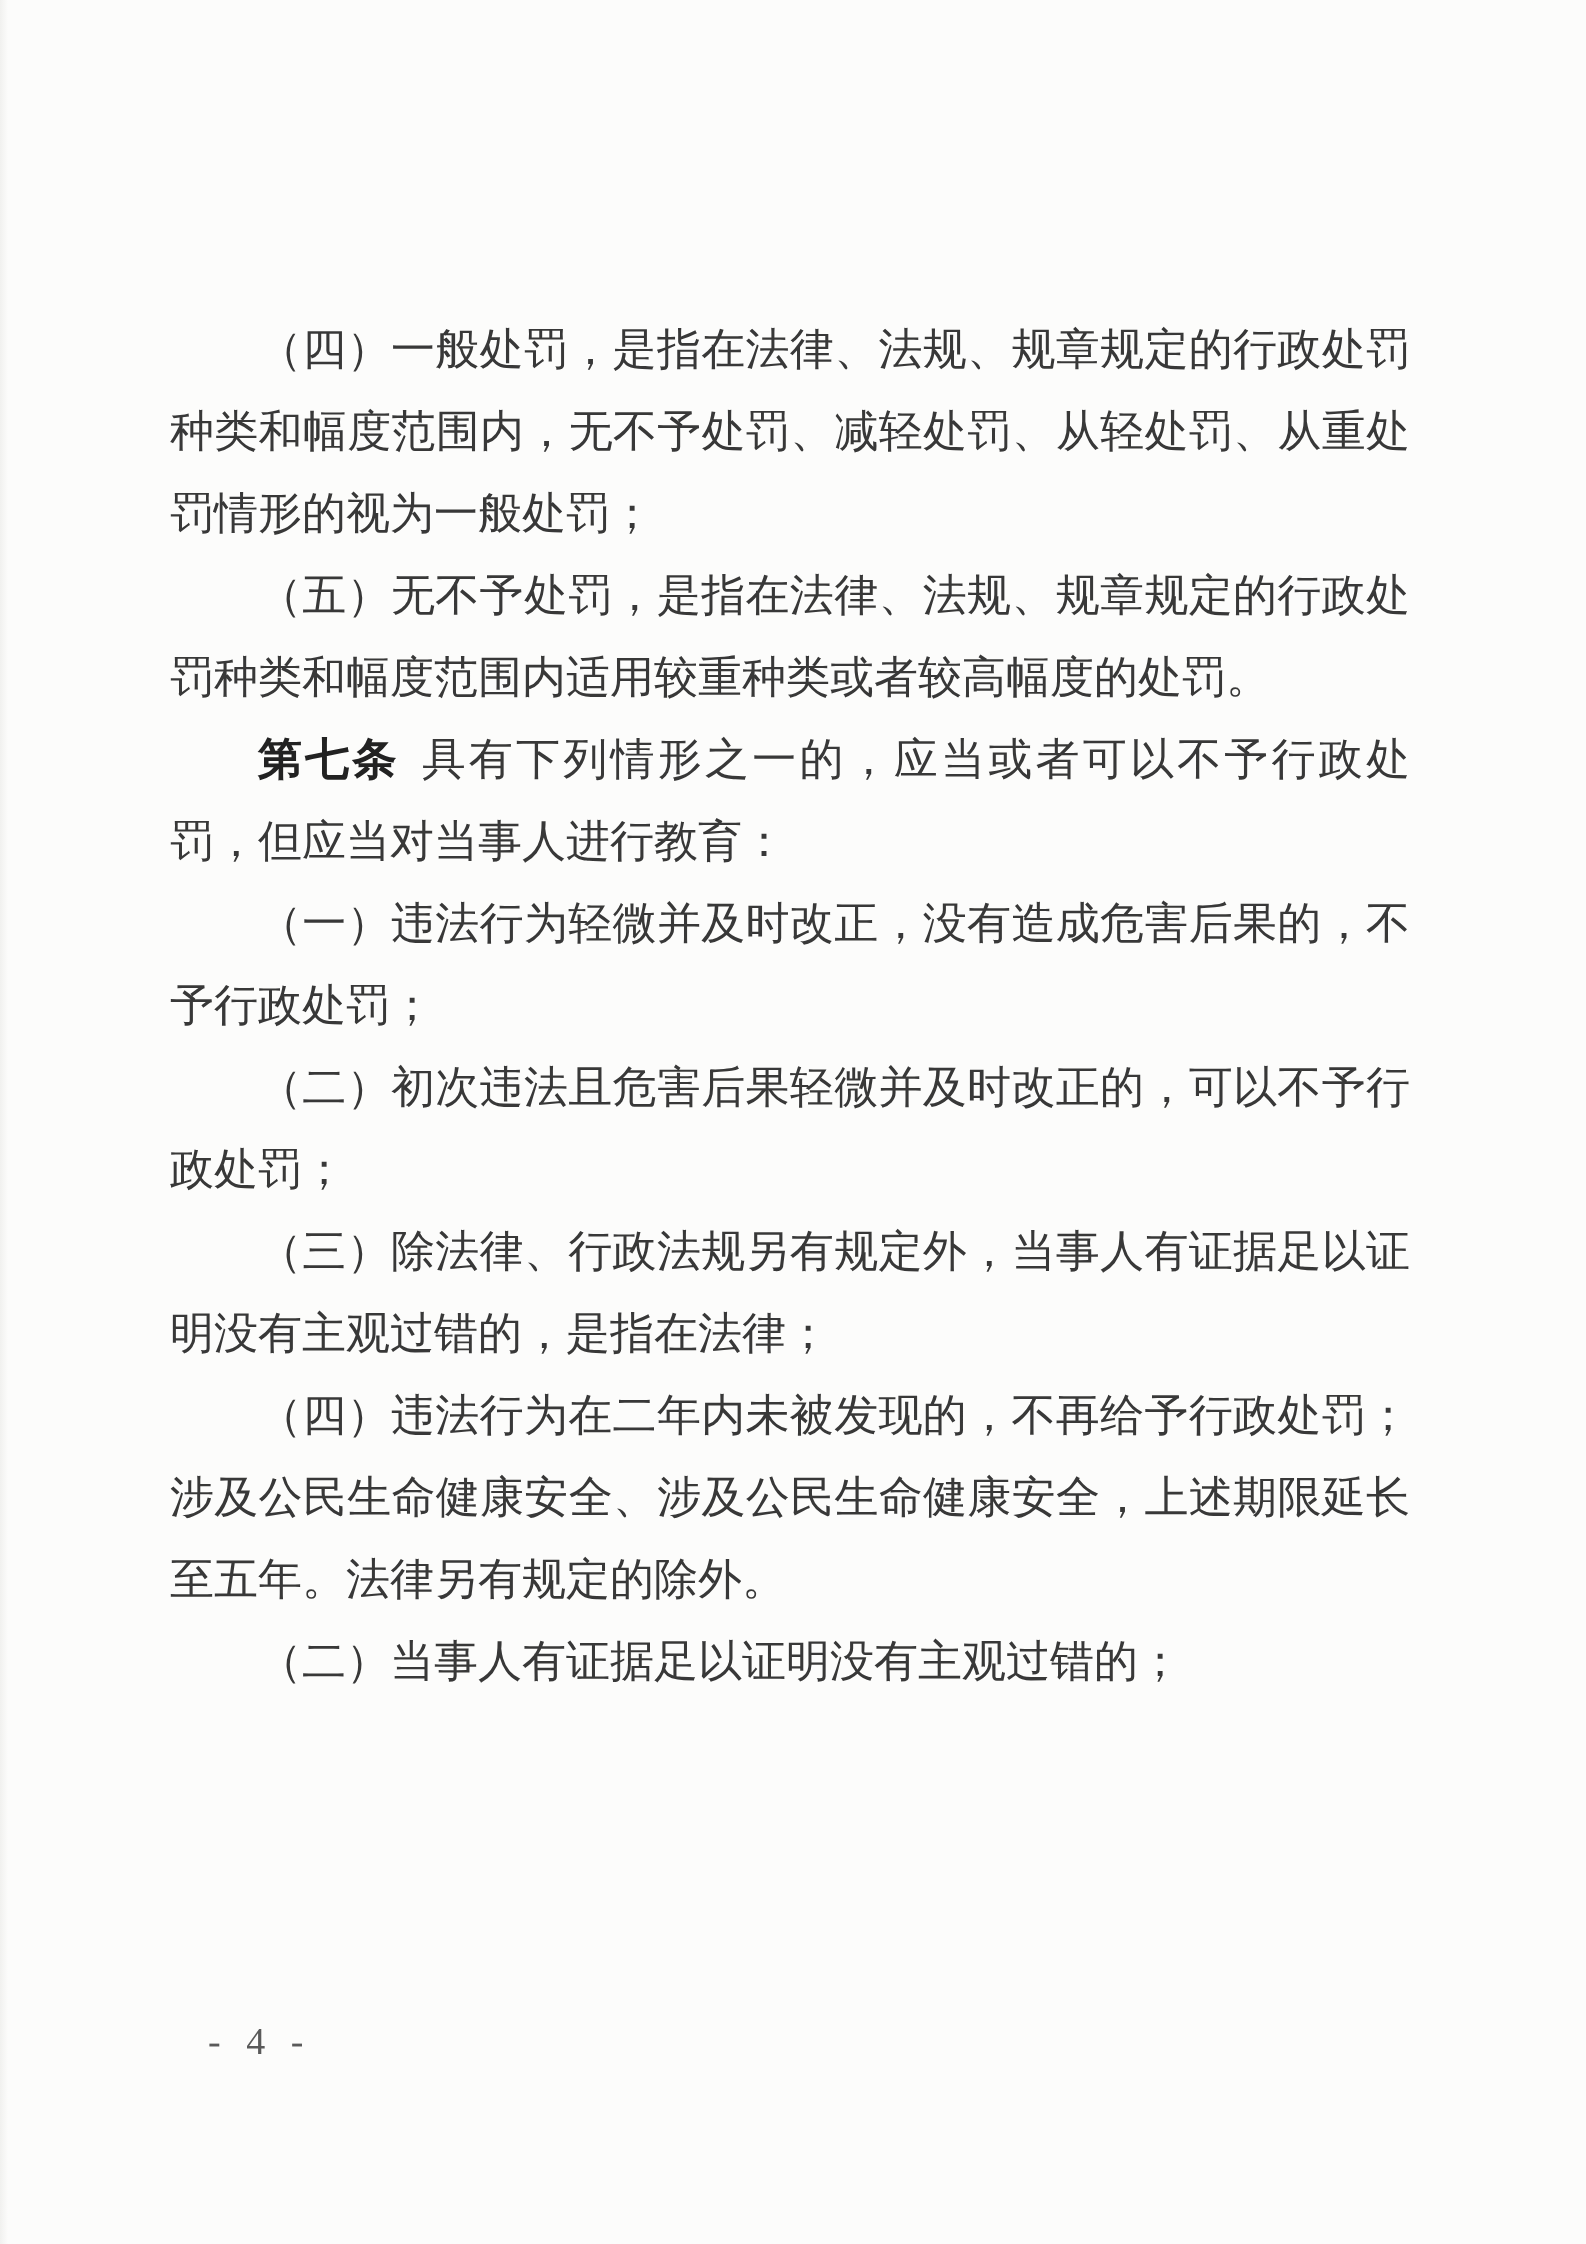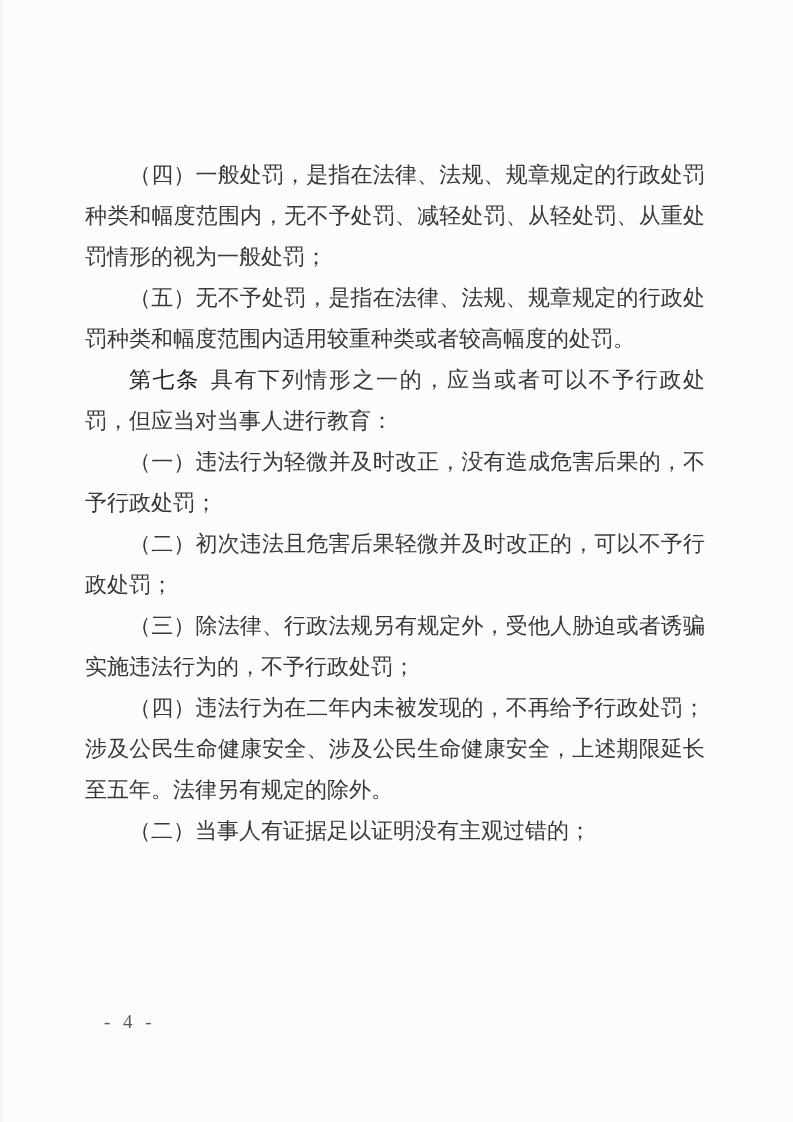--- a/index.html
+++ b/index.html
@@ -27,21 +27,21 @@
     letter-spacing: 0;
     text-align: justify;
     text-justify: inter-ideograph;
   }
   .para {
     margin: 0;
     padding: 0;
     text-indent: 2em;
   }
   .art-label {
-    font-weight: 400;
+    font-weight: 700;
     color: #222222;
     font-family: "Liberation Sans", "DejaVu Sans", sans-serif;
     margin-right: 0.5em;
   }
   .page-number {
     position: absolute;
     left: 104px;
     top: 1010px;
     font-size: 19px;
     line-height: 24px;
@@ -60,21 +60,21 @@
     <p class="para">（四）一般处罚，是指在法律、法规、规章规定的行政处罚种类和幅度范围内，无不予处罚、减轻处罚、从轻处罚、从重处罚情形的视为一般处罚；</p>
 
     <p class="para">（五）无不予处罚，是指在法律、法规、规章规定的行政处罚种类和幅度范围内适用较重种类或者较高幅度的处罚。</p>
 
     <p class="para"><span class="art-label">第七条</span><span>具有下列情形之一的，应当或者可以不予行政处罚，但应当对当事人进行教育：</span></p>
 
     <p class="para">（一）违法行为轻微并及时改正，没有造成危害后果的，不予行政处罚；</p>
 
     <p class="para">（二）初次违法且危害后果轻微并及时改正的，可以不予行政处罚；</p>
 
-    <p class="para">（三）除法律、行政法规另有规定外，受他人胁迫或者诱骗实施违法行为的，不予行政处罚；</p>
+    <p class="para">（三）除法律、行政法规另有规定外，当事人有证据足以证明没有主观过错的，是指在法律；</p>
 
     <p class="para">（四）违法行为在二年内未被发现的，不再给予行政处罚；涉及公民生命健康安全、涉及公民生命健康安全，上述期限延长至五年。法律另有规定的除外。</p>
 
 
 
     <p class="para">（二）当事人有证据足以证明没有主观过错的；</p>
 
   </div>
 
   <div class="page-number">- 4 -</div>

